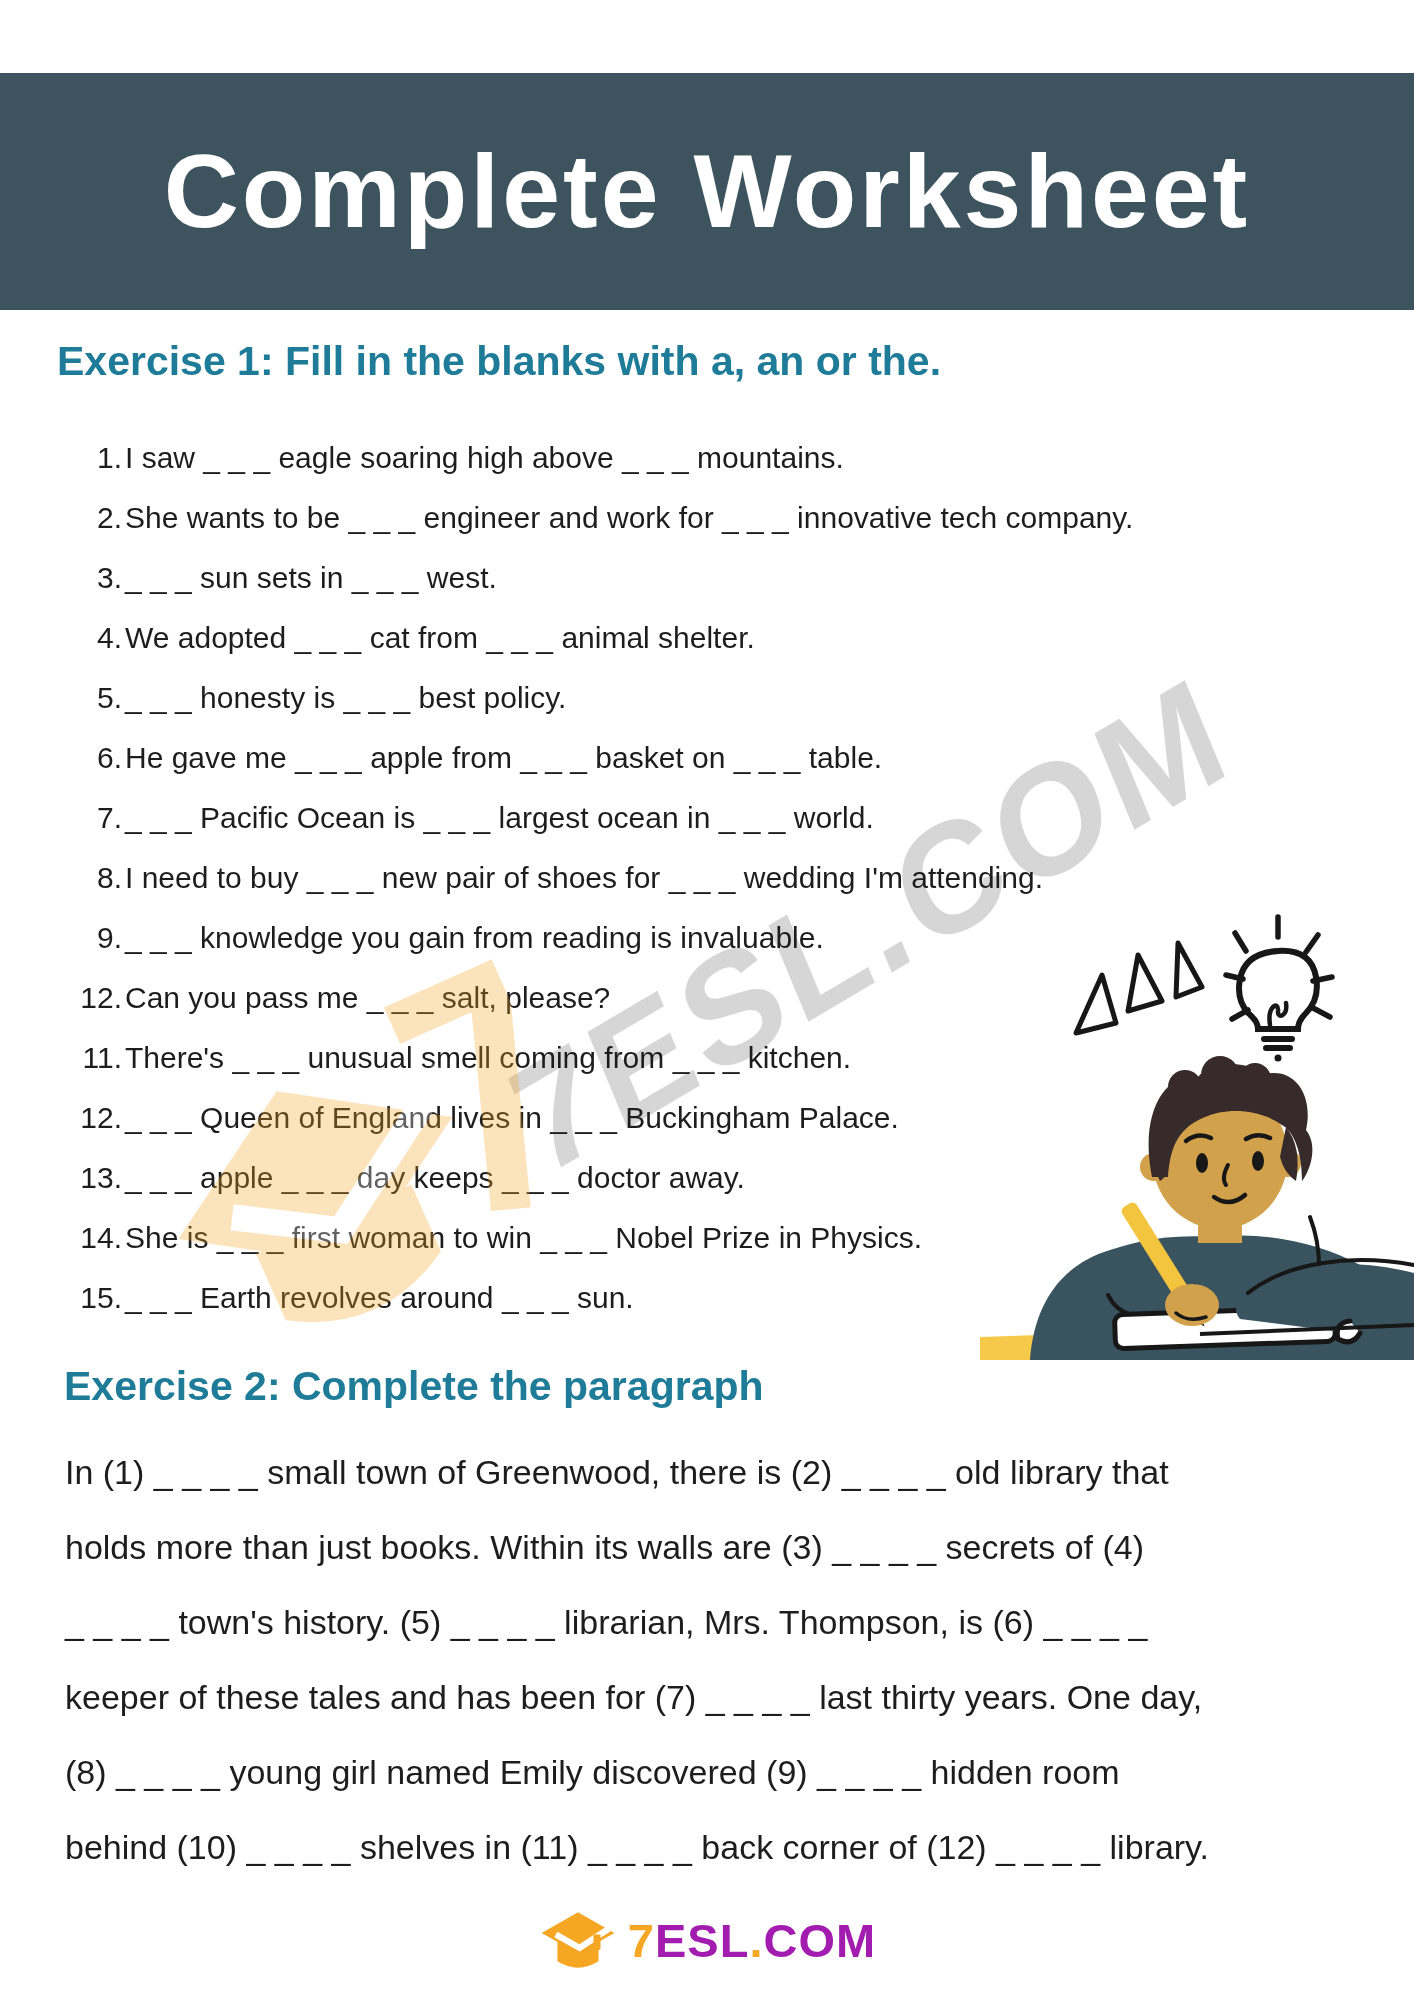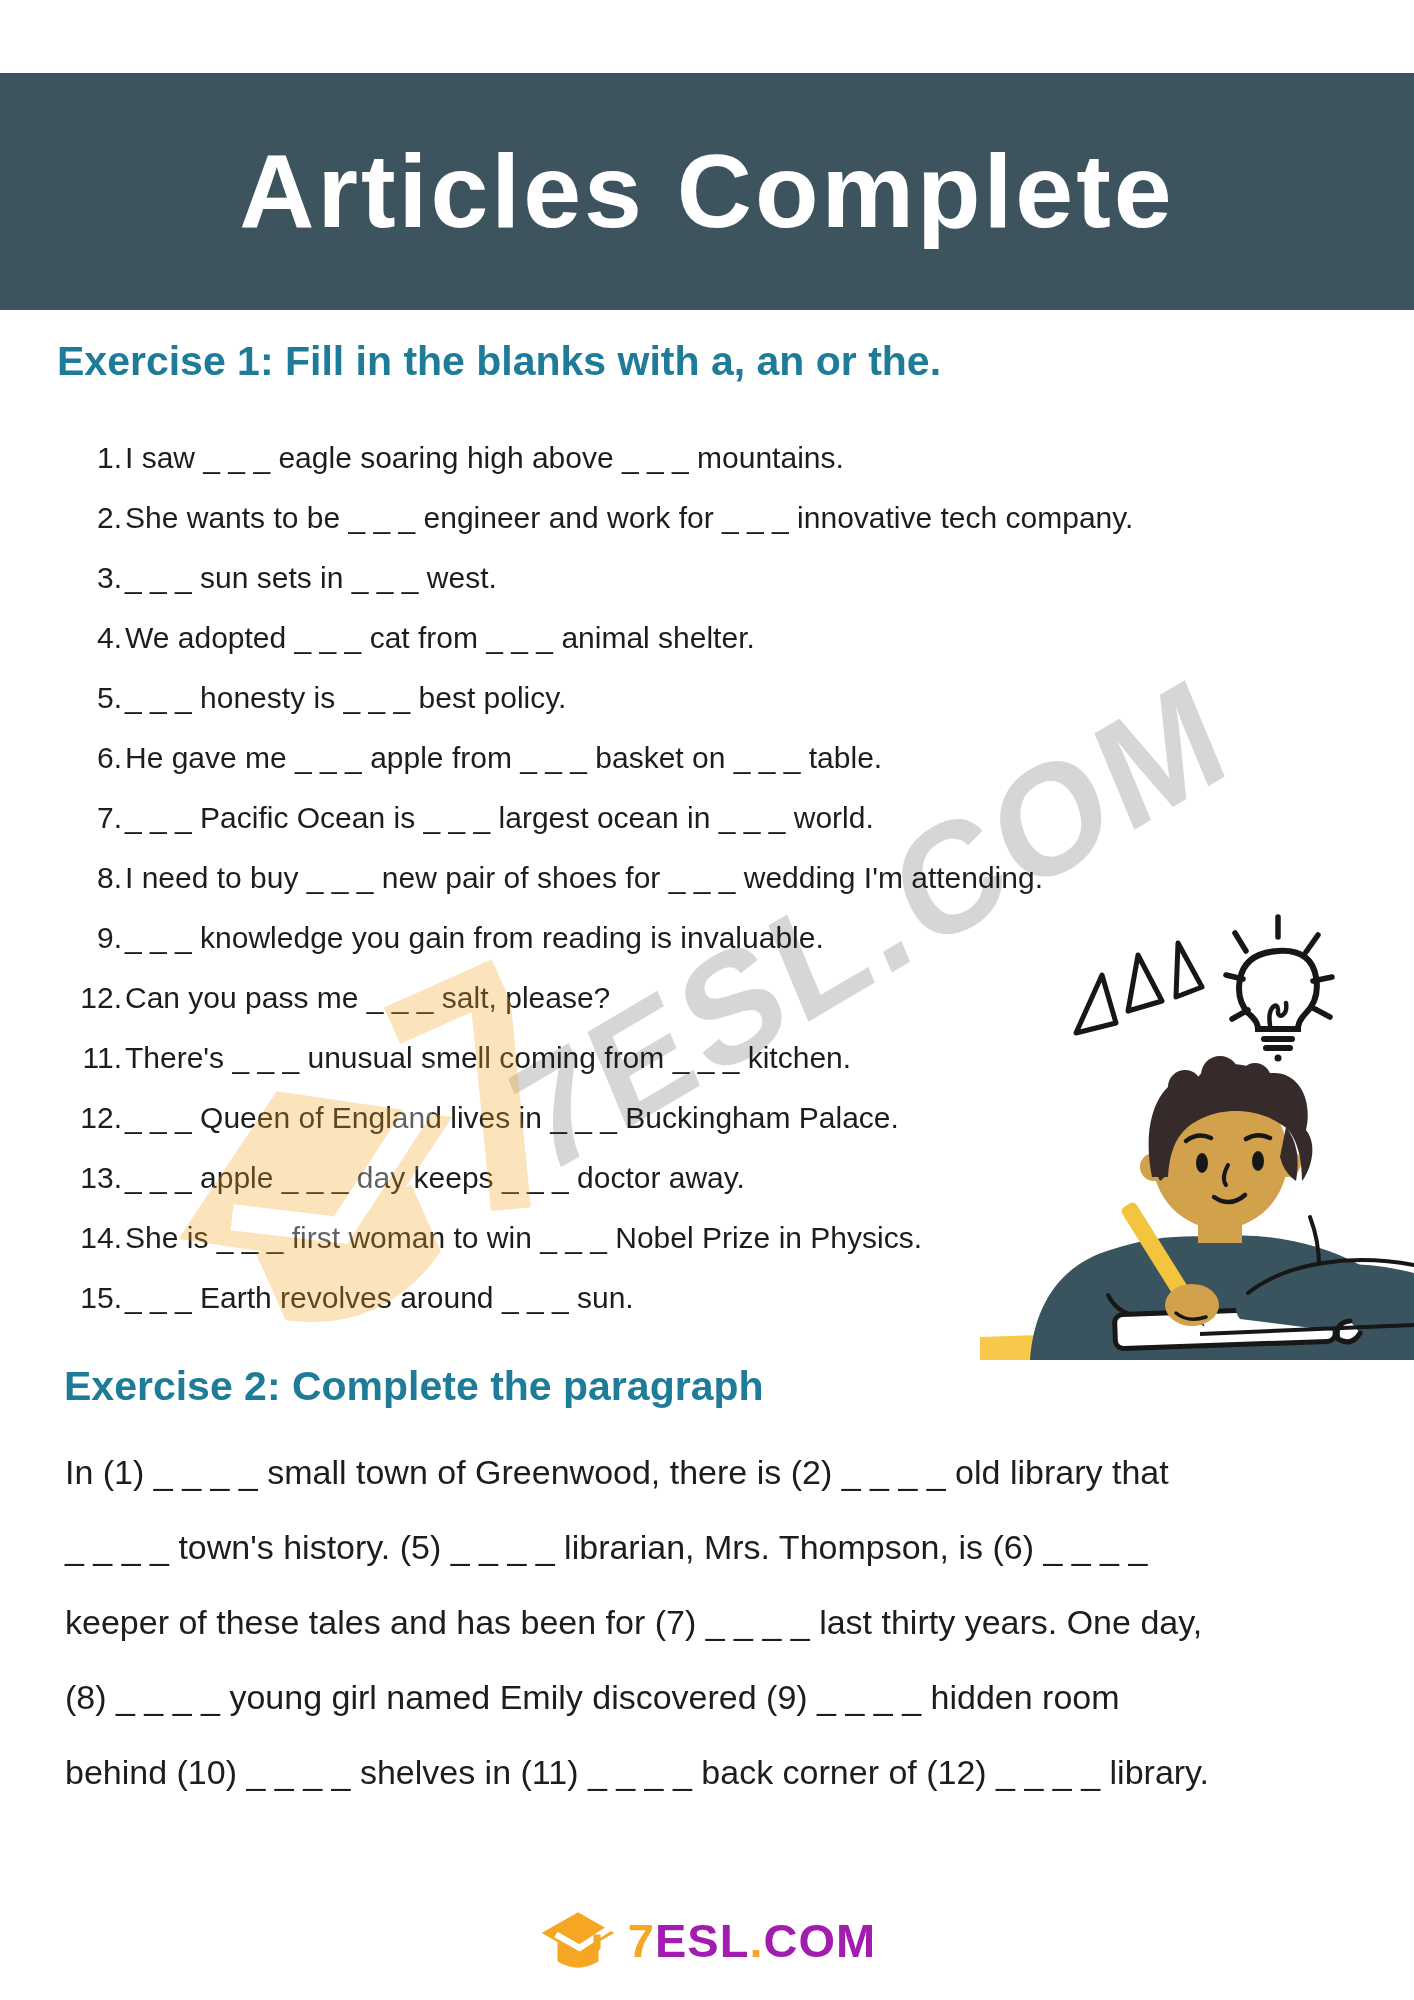--- a/index.html
+++ b/index.html
@@ -32,21 +32,21 @@
   .footer .wordmark{font-size:47px;font-weight:800;letter-spacing:1px;white-space:nowrap;}
   .footer .orange{color:var(--orange,#f5a623);}
   .footer .black{color:#a21caf;}
 </style>
 </head>
 <body>
 
 <div class="wm-gray">7ESL.COM</div>
 
 <header class="band">
-  <h1>Articles Complete</h1>
+  <h1>Complete Worksheet</h1>
 </header>
 
 <h2 class="ex-heading" id="ex1-heading">Exercise 1: Fill in the blanks with a, an or the.</h2>
 <ol class="ex1-list">
   <li>
       <span class="num">1.</span>
       <span class="txt">I saw _ _ _ eagle soaring high above _ _ _ mountains.</span>
     </li>
   <li>
       <span class="num">2.</span>
@@ -102,20 +102,21 @@
     </li>
   <li>
       <span class="num">15.</span>
       <span class="txt">_ _ _ Earth revolves around _ _ _ sun.</span>
     </li>
 </ol>
 
 <h2 class="ex-heading" id="ex2-heading">Exercise 2: Complete the paragraph</h2>
 <div class="para">
   <div class="pline">In (1) _ _ _ _ small town of Greenwood, there is (2) _ _ _ _ old library that</div>
+  <div class="pline">holds more than just books. Within its walls are (3) _ _ _ _ secrets of (4)</div>
   <div class="pline">_ _ _ _ town's history. (5) _ _ _ _ librarian, Mrs. Thompson, is (6) _ _ _ _</div>
   <div class="pline">keeper of these tales and has been for (7) _ _ _ _ last thirty years. One day,</div>
   <div class="pline">(8) _ _ _ _ young girl named Emily discovered (9) _ _ _ _ hidden room</div>
   <div class="pline">behind (10) _ _ _ _ shelves in (11) _ _ _ _ back corner of (12) _ _ _ _ library.</div>
 </div>
 
 <svg class="wm-orange" viewBox="0 0 420 340" aria-hidden="true">
   <polygon points="20,150 170,55 320,150 170,245" fill="var(--orange,#f5a623)"></polygon>
   <path d="M85,195 L85,268 Q170,320 255,268 L255,195" fill="var(--orange,#f5a623)"></path>
   <polyline points="78,152 172,208 332,104" stroke="#ffffff" stroke-width="26" fill="none"></polyline>

